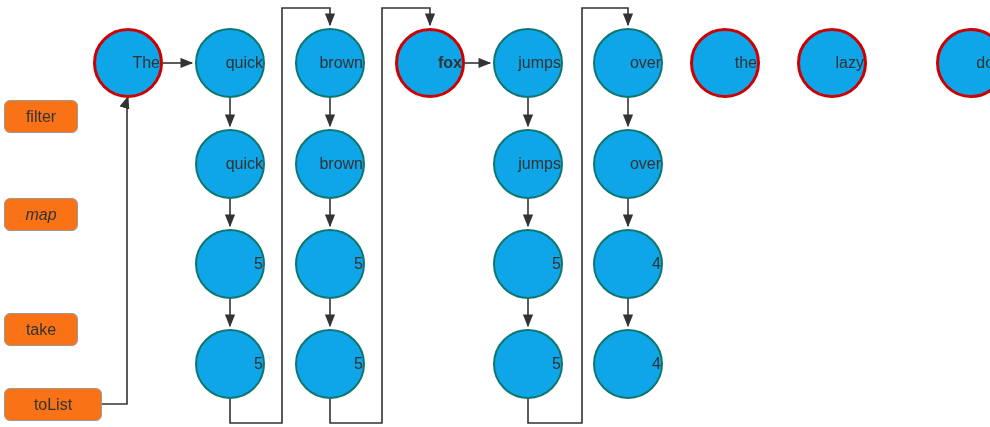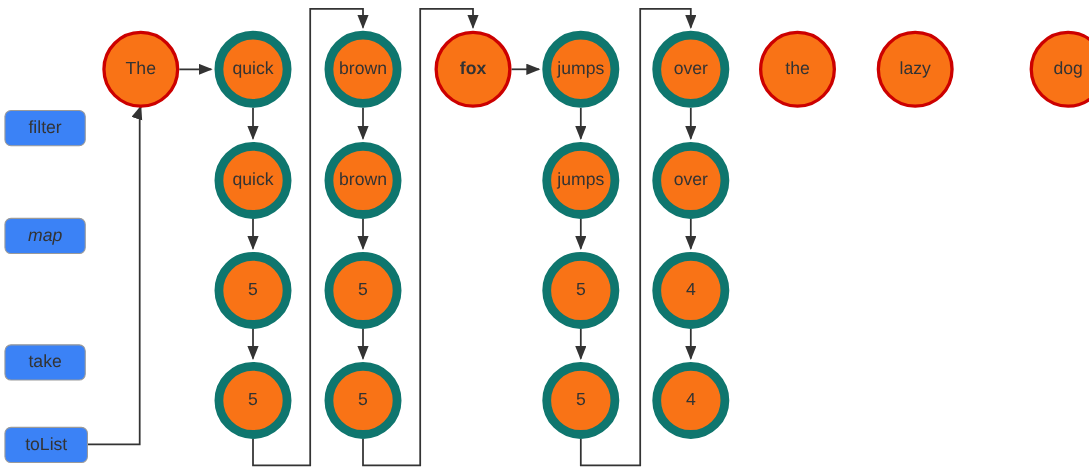--- a/index.html
+++ b/index.html
@@ -1,27 +1,27 @@
 <!DOCTYPE html>
 <html><head>
 <meta charset="utf-8">
 <style>
   html,body{margin:0;padding:0;background:#ffffff;}
   body{width:990px;height:427px;overflow:hidden;
        font-family:"Liberation Sans",sans-serif;}
   #stage{position:relative;width:990px;height:427px;}
   #wires{position:absolute;left:0;top:0;width:990px;height:427px;}
   .node{position:absolute;width:70px;height:70px;border-radius:50%;
-        background:#f97316;box-sizing:border-box;
-        display:flex;align-items:center;justify-content:center;
+        background:#0ea5e9;box-sizing:border-box;
+        display:flex;align-items:center;justify-content:flex-end;
         font-size:16px;color:#333333;}
   .node.red{border:3px solid #cc0000;}
-  .node.blue{border:8px solid #0f766e;}
+  .node.blue{border:2px solid #0f766e;}
   .opbox{position:absolute;box-sizing:border-box;height:33px;
-         background:#3b82f6;border:1.5px solid #9a9a9a;border-radius:6px;
+         background:#f97316;border:1.5px solid #9a9a9a;border-radius:6px;
          display:flex;align-items:center;justify-content:center;
          font-size:16px;color:#333333;}
 </style>
 </head>
 <body>
 
 <div id="stage">
   <svg id="wires" viewBox="0 0 990 427" xmlns="http://www.w3.org/2000/svg">
     <defs>
       <marker id="ah" markerWidth="9" markerHeight="9" refX="7.2" refY="3.2" orient="auto" markerUnits="strokeWidth">
@@ -52,21 +52,21 @@
   <div id="ops-layer">
       <div class="opbox" style="left: 4px; top: 100px; width: 74px;">
         <span>filter</span>
       </div>
       <div class="opbox" style="left: 4px; top: 198px; width: 74px; font-style: italic;">
         <span>map</span>
       </div>
       <div class="opbox" style="left: 4px; top: 281px; width: 74px; margin-top: 32px;">
         <span>take</span>
       </div>
-      <div class="opbox" style="left: 4px; top: 388px; width: 76px;">
+      <div class="opbox" style="left: 4px; top: 388px; width: 98px;">
         <span>toList</span>
       </div>
     </div>
   <div id="nodes-layer">
       <div class="node red" style="left: 93px; top: 28px;">
         <span>The</span>
       </div>
       <div class="node blue" style="left: 195px; top: 28px;">
         <span>quick</span>
       </div>

